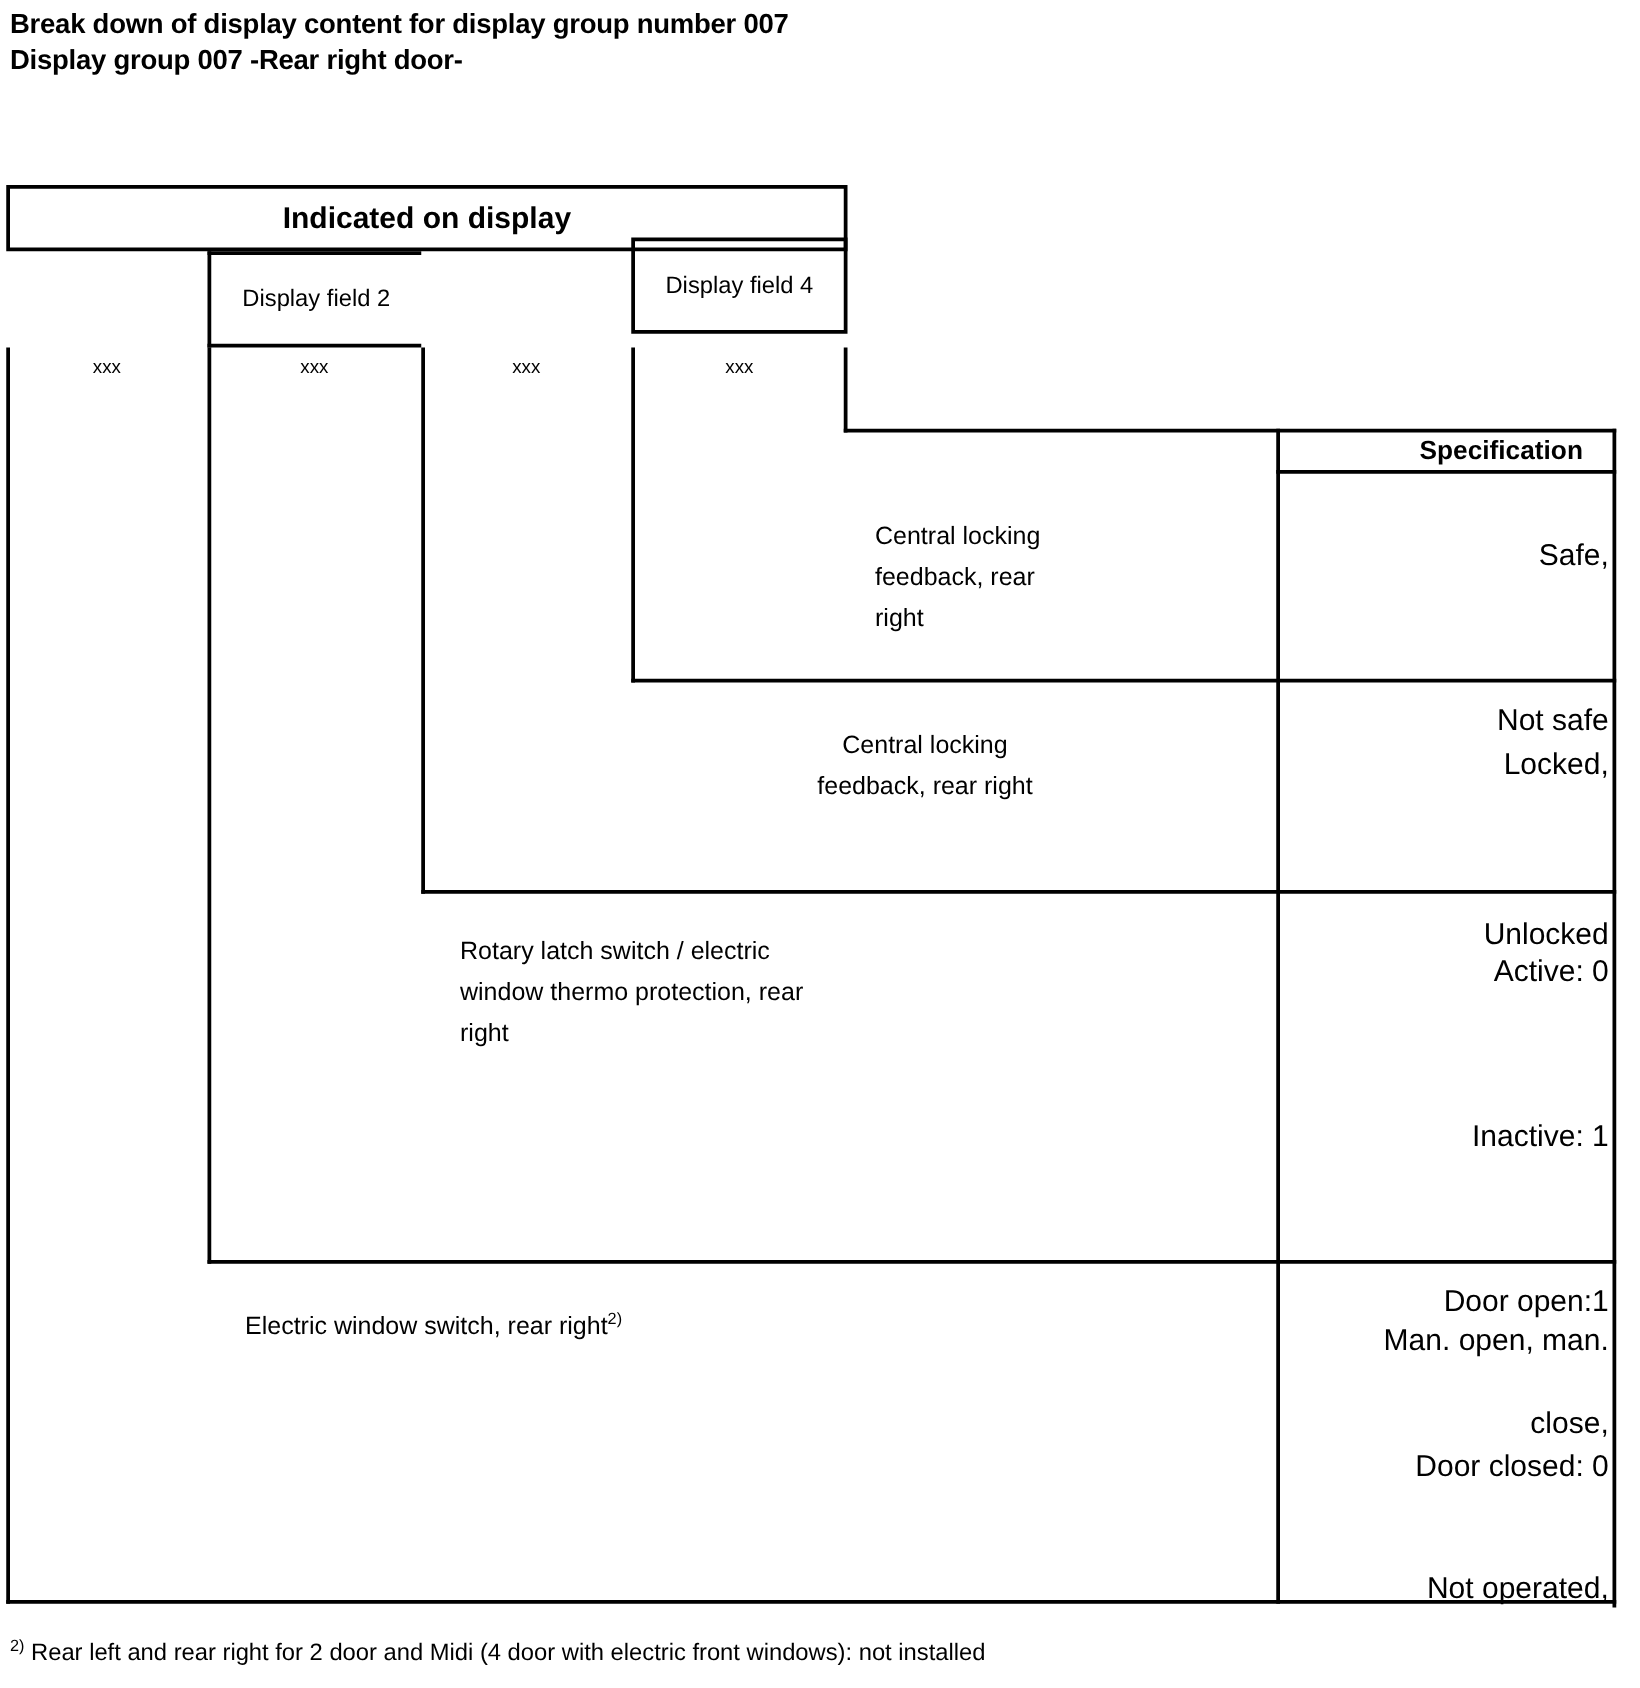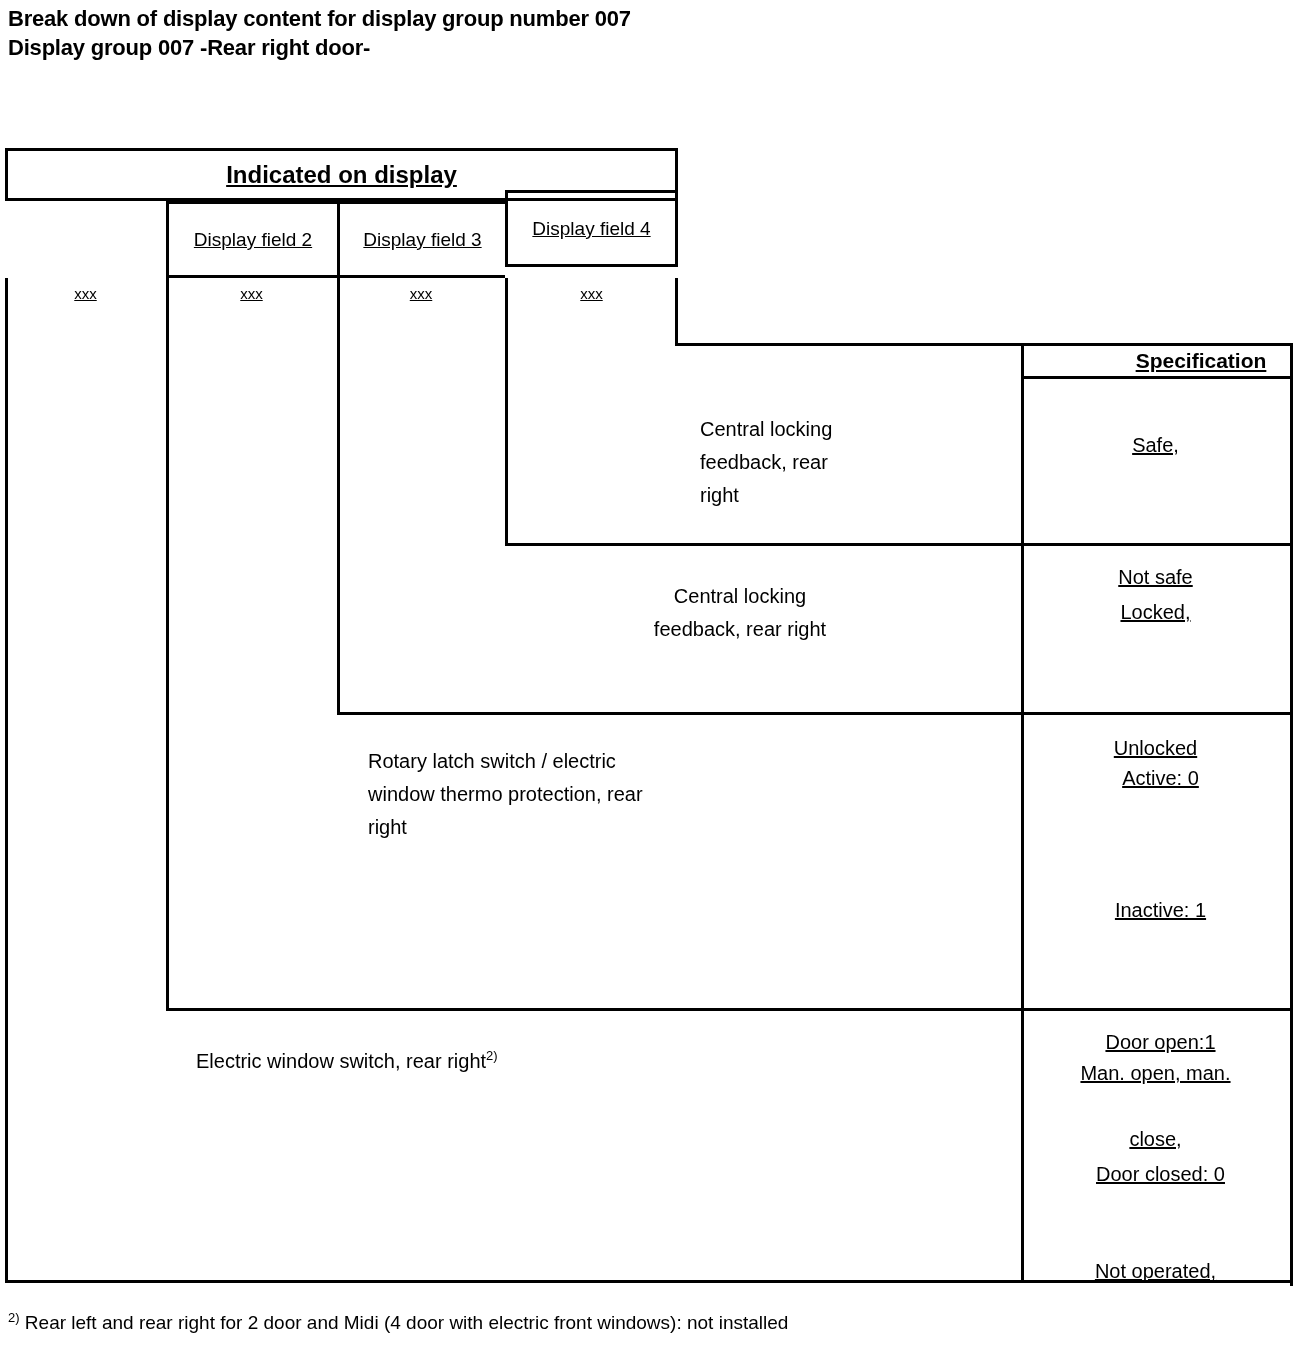--- a/index.html
+++ b/index.html
@@ -40,21 +40,20 @@
     height: 1350px;
   }
 
   
   .cell {
     position: absolute;
     box-sizing: border-box;
     font-size: 20px;
     line-height: 26px;
     color: #000;
-    text-decoration: underline;
   }
 
   .bdr-all   { border: 3px solid #000; }
   .bdr-t     { border-top: 3px solid #000; }
   .bdr-b     { border-bottom: 3px solid #000; }
   .bdr-l     { border-left: 3px solid #000; }
   .bdr-r     { border-right: 3px solid #000; }
 
   .ctr {
     display: flex;
@@ -79,23 +78,23 @@
     font-size: 20px;
     line-height: 33px;
     text-align: left;
     white-space: pre-line;
   }
   .desc-wrap {
     position: absolute;
     box-sizing: border-box;
   }
   .spec {
-    font-size: 20px;
+    font-size: 24px;
     line-height: 66px;
-    text-align: center;
+    text-align: right;
     white-space: pre-line;
   }
   .spec-2 { line-height: 68px; }
   .spec-4 { line-height: 66px; }
 
   
   .rule-h {
     position: absolute;
     height: 3px;
     background: #000;
@@ -128,22 +127,20 @@
   <div class="line">Break down of display content for display group number 007</div>
   <div class="line">Display group 007 -Rear right door-</div>
 </div>
 
 <div class="table-canvas">
 
   <div class="cell bdr-all ctr hdr-band" style="left:5px; top:148px; width:673px; height:53px;">Indicated on display</div>
 
   <div class="cell bdr-l bdr-b bdr-t ctr colhdr" style="left:166px; top:201px; width:171px; height:77px;">Display field
 2</div>
-  <div class="cell bdr-l bdr-b bdr-t ctr colhdr" style="left:337px; top:201px; width:168px; height:77px;">Display field
-3</div>
   <div class="cell bdr-l bdr-b bdr-t bdr-r ctr colhdr" style="left:505px; top:190px; width:173px; height:77px;text-align:right;">Display field
 4</div>
 
   <div class="cell ctr-top xxx" style="left:5px; top:281px; width:161px; height:30px;">xxx</div>
   <div class="cell ctr-top xxx" style="left:166px; top:281px; width:171px; height:30px;">xxx</div>
   <div class="cell ctr-top xxx" style="left:337px; top:281px; width:168px; height:30px;">xxx</div>
   <div class="cell ctr-top xxx" style="left:505px; top:281px; width:173px; height:30px;">xxx</div>
 
   <div class="rule-v" style="left:5px; top:278px; height:1005px;"></div>
 

